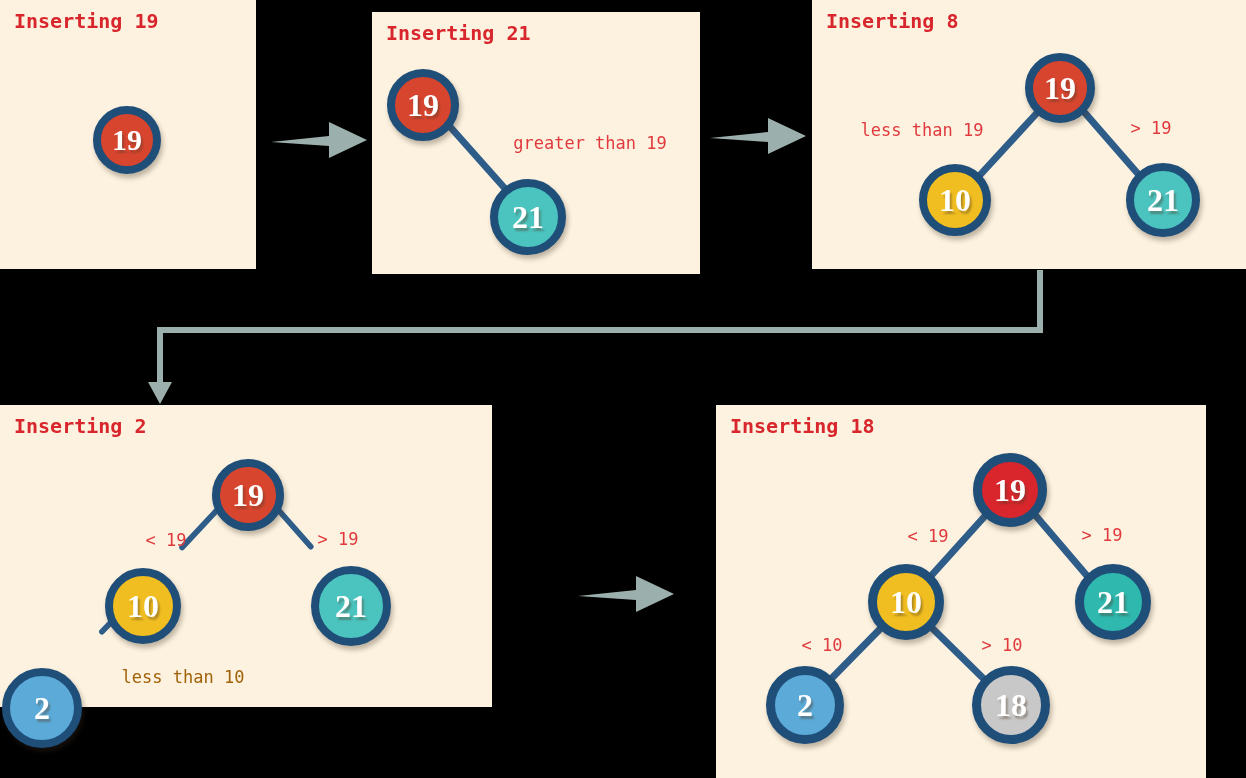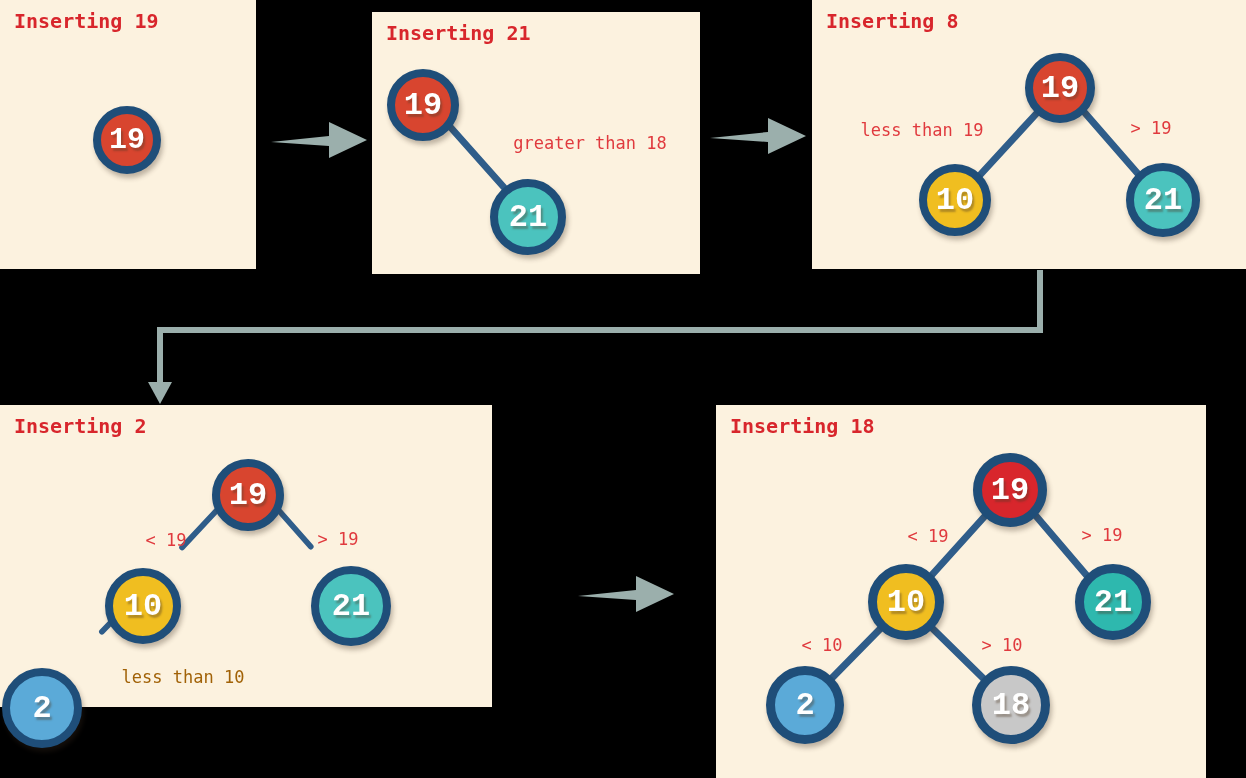--- a/index.html
+++ b/index.html
@@ -51,21 +51,21 @@
   .node {
     position: absolute;
     border-radius: 50%;
     box-sizing: border-box;
     display: flex;
     align-items: center;
     justify-content: center;
     transform: translate(-50%, -50%);
     border-style: solid;
     border-color: #1F4E79;
-    font-family: Liberation Mono, monospace;
+    font-family: Liberation Serif, serif;
     font-weight: bold;
     color: #FFFFFF;
     text-shadow: 2px 3px 2px rgba(80,60,40,0.40);
     box-shadow: 2px 4px 5px rgba(60,45,30,0.32);
     text-align: center;
   }
   .connector-svg {
     position: absolute;
     left: 0;
     top: 0;
@@ -87,21 +87,21 @@
     </svg>
     <div class="panel" style="left: 0px; top: 0px; width: 256px; height: 269px; background: rgb(252, 242, 223);">
       <div class="panel-title">Inserting 19</div>
       <div class="node" style="left: 127px; top: 140px; width: 68px; height: 68px; background: rgb(216, 69, 47); border-width: 8px; border-color: rgb(31, 78, 121); font-size: 30px;">19</div>
     </div>
     <div class="panel" style="left: 372px; top: 12px; width: 328px; height: 262px; background: rgb(252, 242, 223);">
       <div class="panel-title">Inserting 21</div>
       <svg class="tree-svg" viewBox="0 0 328 269">
         <line x1="76" y1="118" x2="131" y2="180" stroke="#2F5D8A" stroke-width="7" stroke-linecap="round"></line>
       </svg>
-      <div class="edge-label" style="left: 218px; top: 131px; color: rgb(224, 58, 62);">greater than 18</div>
+      <div class="edge-label" style="left: 218px; top: 131px; color: rgb(224, 58, 62);">greater than 19</div>
       <div class="node" style="left: 51px; top: 93px; width: 72px; height: 72px; background: rgb(216, 69, 47); border-width: 8px; border-color: rgb(31, 78, 121); font-size: 32px;">19</div>
       <div class="node" style="left: 156px; top: 205px; width: 76px; height: 76px; background: rgb(75, 195, 190); border-width: 8px; border-color: rgb(31, 78, 121); font-size: 32px;">21</div>
     </div>
     <div class="panel" style="left: 812px; top: 0px; width: 434px; height: 269px; background: rgb(252, 242, 223);">
       <div class="panel-title">Inserting 8</div>
       <svg class="tree-svg" viewBox="0 0 434 269">
         <line x1="224" y1="114" x2="168" y2="175" stroke="#2F5D8A" stroke-width="7" stroke-linecap="round"></line>
         <line x1="273" y1="113" x2="327" y2="175" stroke="#2F5D8A" stroke-width="7" stroke-linecap="round"></line>
       </svg>
       <div class="edge-label" style="left: 110px; top: 130px; color: rgb(224, 58, 62);">less than 19</div>

